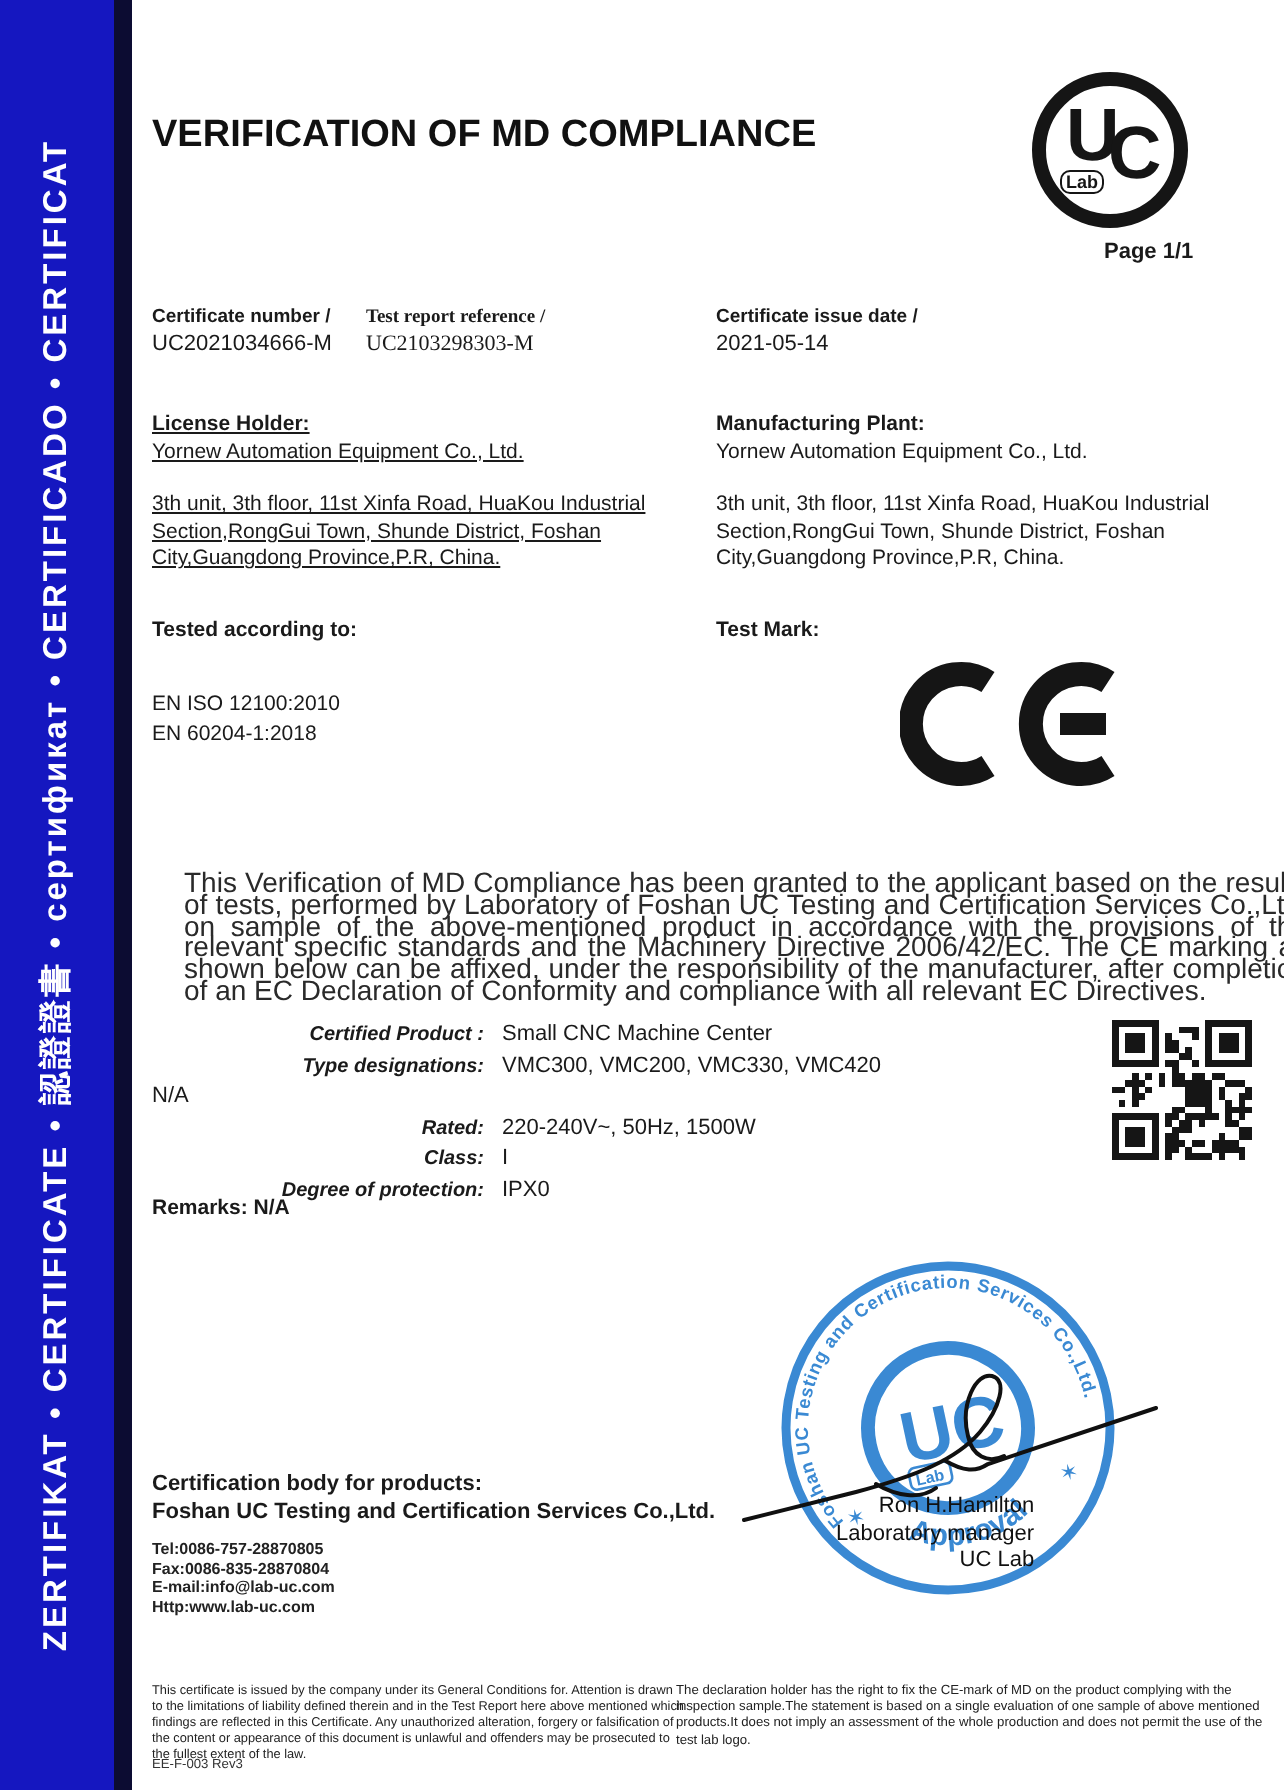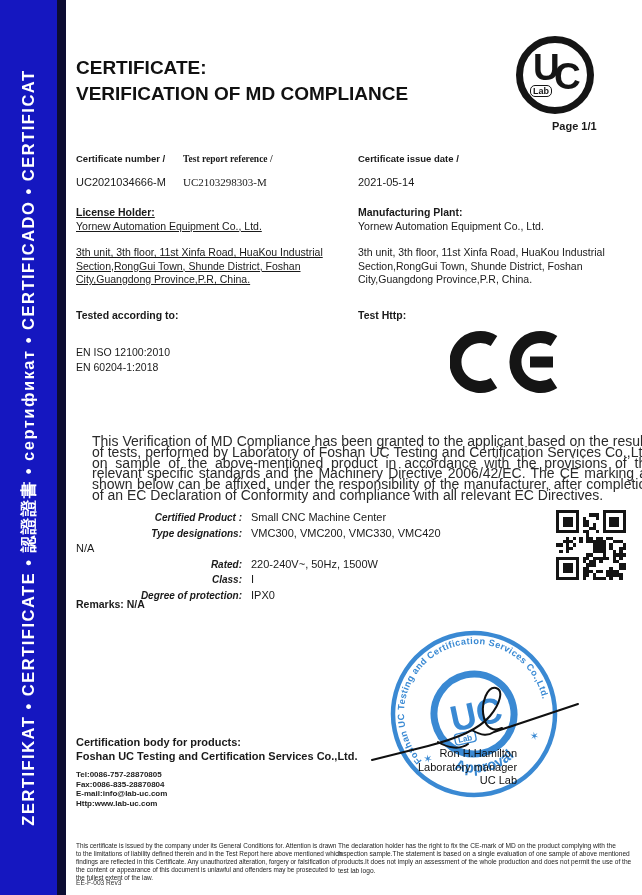--- a/index.html
+++ b/index.html
@@ -19,21 +19,21 @@
   
   .title { position:absolute; left:76px; top:55px; font-size:19px; font-weight:bold; line-height:26px; color:#111; }
   .uc-logo { position:absolute; left:516px; top:36px; width:78px; height:78px; border:7px solid #151515; border-radius:50%; box-sizing:border-box; color:#151515; }
   .uc-u { position:absolute; left:10px; top:4px; font-size:37px; font-weight:bold; }
   .uc-c { position:absolute; left:31px; top:13px; font-size:37px; font-weight:bold; }
   .uc-lab { position:absolute; left:7px; top:42px; font-size:9px; font-weight:bold; border:1.5px solid #151515; border-radius:5px; padding:0 2px; line-height:10px; }
   .page-label { position:absolute; left:552px; top:120px; font-size:11px; font-weight:bold; }
   
   .meta-col { position:absolute; top:148px; }
   .meta-col .m-label { font-size:9.5px; font-weight:bold; }
-  .meta-col .m-value { display:block; margin-top:10px; font-size:11px; }
+  .meta-col .m-value { display:block; margin-top:0; font-size:11px; }
   .mc1 { left:76px; } .mc2 { left:183px;font-family:Liberation Serif, serif; } .mc3 { left:358px; }
   
   .party { position:absolute; top:206px; width:274px; font-size:10.5px; line-height:13.5px; }
   .party .p-head { font-weight:bold; }
   .party .p-addr { margin-top:13px; }
   .pl { left:76px;text-decoration:underline; } .pr { left:358px; }
   
   .tested-label { position:absolute; left:76px; top:309px; font-size:10.5px; font-weight:bold; }
   .standards { position:absolute; left:76px; top:345px; font-size:10.5px; line-height:15px; }
   .testmark-label { position:absolute; left:358px; top:309px; font-size:10.5px; font-weight:bold; }
@@ -66,21 +66,20 @@
 </head>
 <body>
 
 <div class="page">
 
   <div class="sidebar"></div>
   <div class="sidebar-edge"></div>
   <div class="sidebar-text">ZERTIFIKAT  •  CERTIFICATE  •  認證證書  •  сертификат  •  CERTIFICADO  •  CERTIFICAT</div>
 
   <div class="title">
-    <div>CERTIFICATE:</div>
     <div>VERIFICATION OF MD COMPLIANCE</div>
   </div>
 
   <div class="uc-logo">
     <span class="uc-u">U</span>
     <span class="uc-c">C</span>
     <span class="uc-lab">Lab</span>
   </div>
 
   <div class="page-label">Page 1/1</div>
@@ -107,21 +106,21 @@
     <div class="p-head">Manufacturing Plant:</div>
     <div>Yornew Automation Equipment Co., Ltd.</div>
     <div class="p-addr">3th unit, 3th floor, 11st Xinfa Road, HuaKou Industrial Section,RongGui Town, Shunde District, Foshan City,Guangdong Province,P.R, China.</div>
   </div>
 
   <div class="tested-label">Tested according to:</div>
   <div class="standards">
     <div>EN ISO 12100:2010</div>
     <div>EN 60204-1:2018</div>
   </div>
-  <div class="testmark-label">Test Http:</div>
+  <div class="testmark-label">Test Mark:</div>
 
   <svg class="ce-mark" width="112" height="68" viewBox="0 0 112 68">
     <path d="M44 13 A25 25 0 1 0 44 55" fill="none" stroke="#151515" stroke-width="12"></path>
     <path d="M104 13 A25 25 0 1 0 104 55" fill="none" stroke="#151515" stroke-width="12"></path>
     <line x1="80" y1="34" x2="103" y2="34" stroke="#151515" stroke-width="11"></line>
   </svg>
 
   <div class="grant">This Verification of MD Compliance has been granted to the applicant based on the results of tests, performed by Laboratory of Foshan UC Testing and Certification Services Co.,Ltd. on sample of the above-mentioned product in accordance with the provisions of the relevant specific standards and the Machinery Directive 2006/42/EC. The CE marking as shown below can be affixed, under the responsibility of the manufacturer, after completion of an EC Declaration of Conformity and compliance with all relevant EC Directives.</div>
 
   <div class="product">

